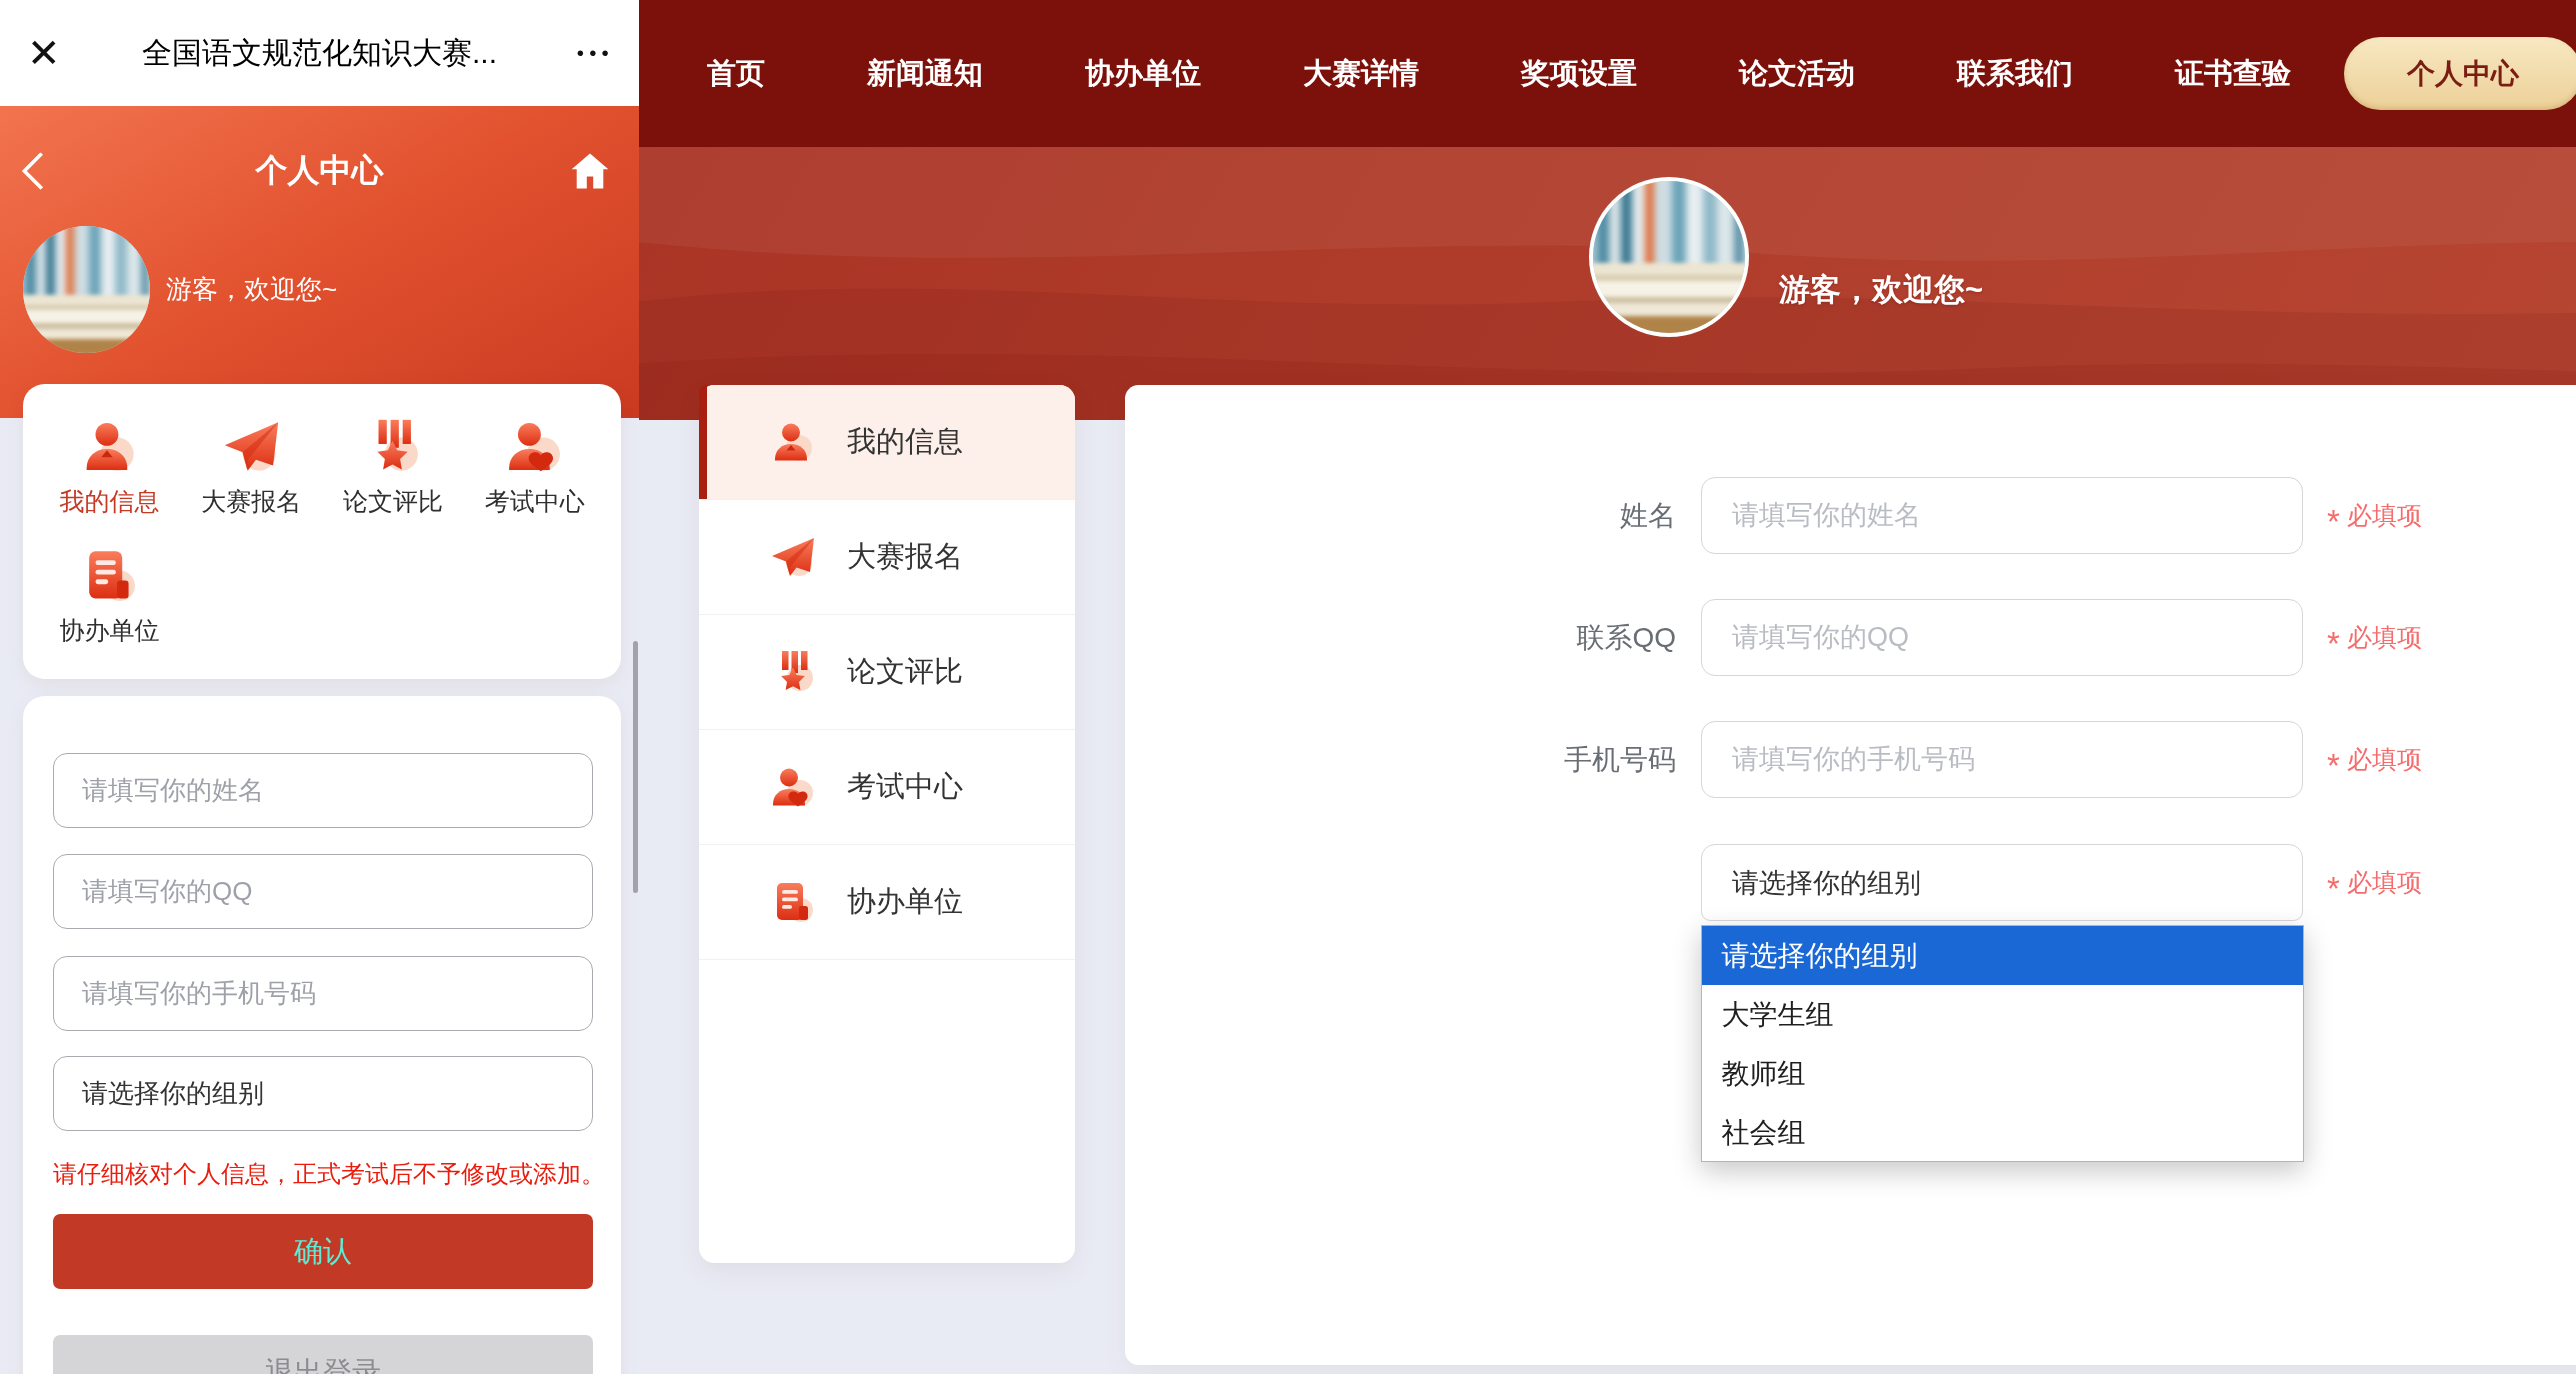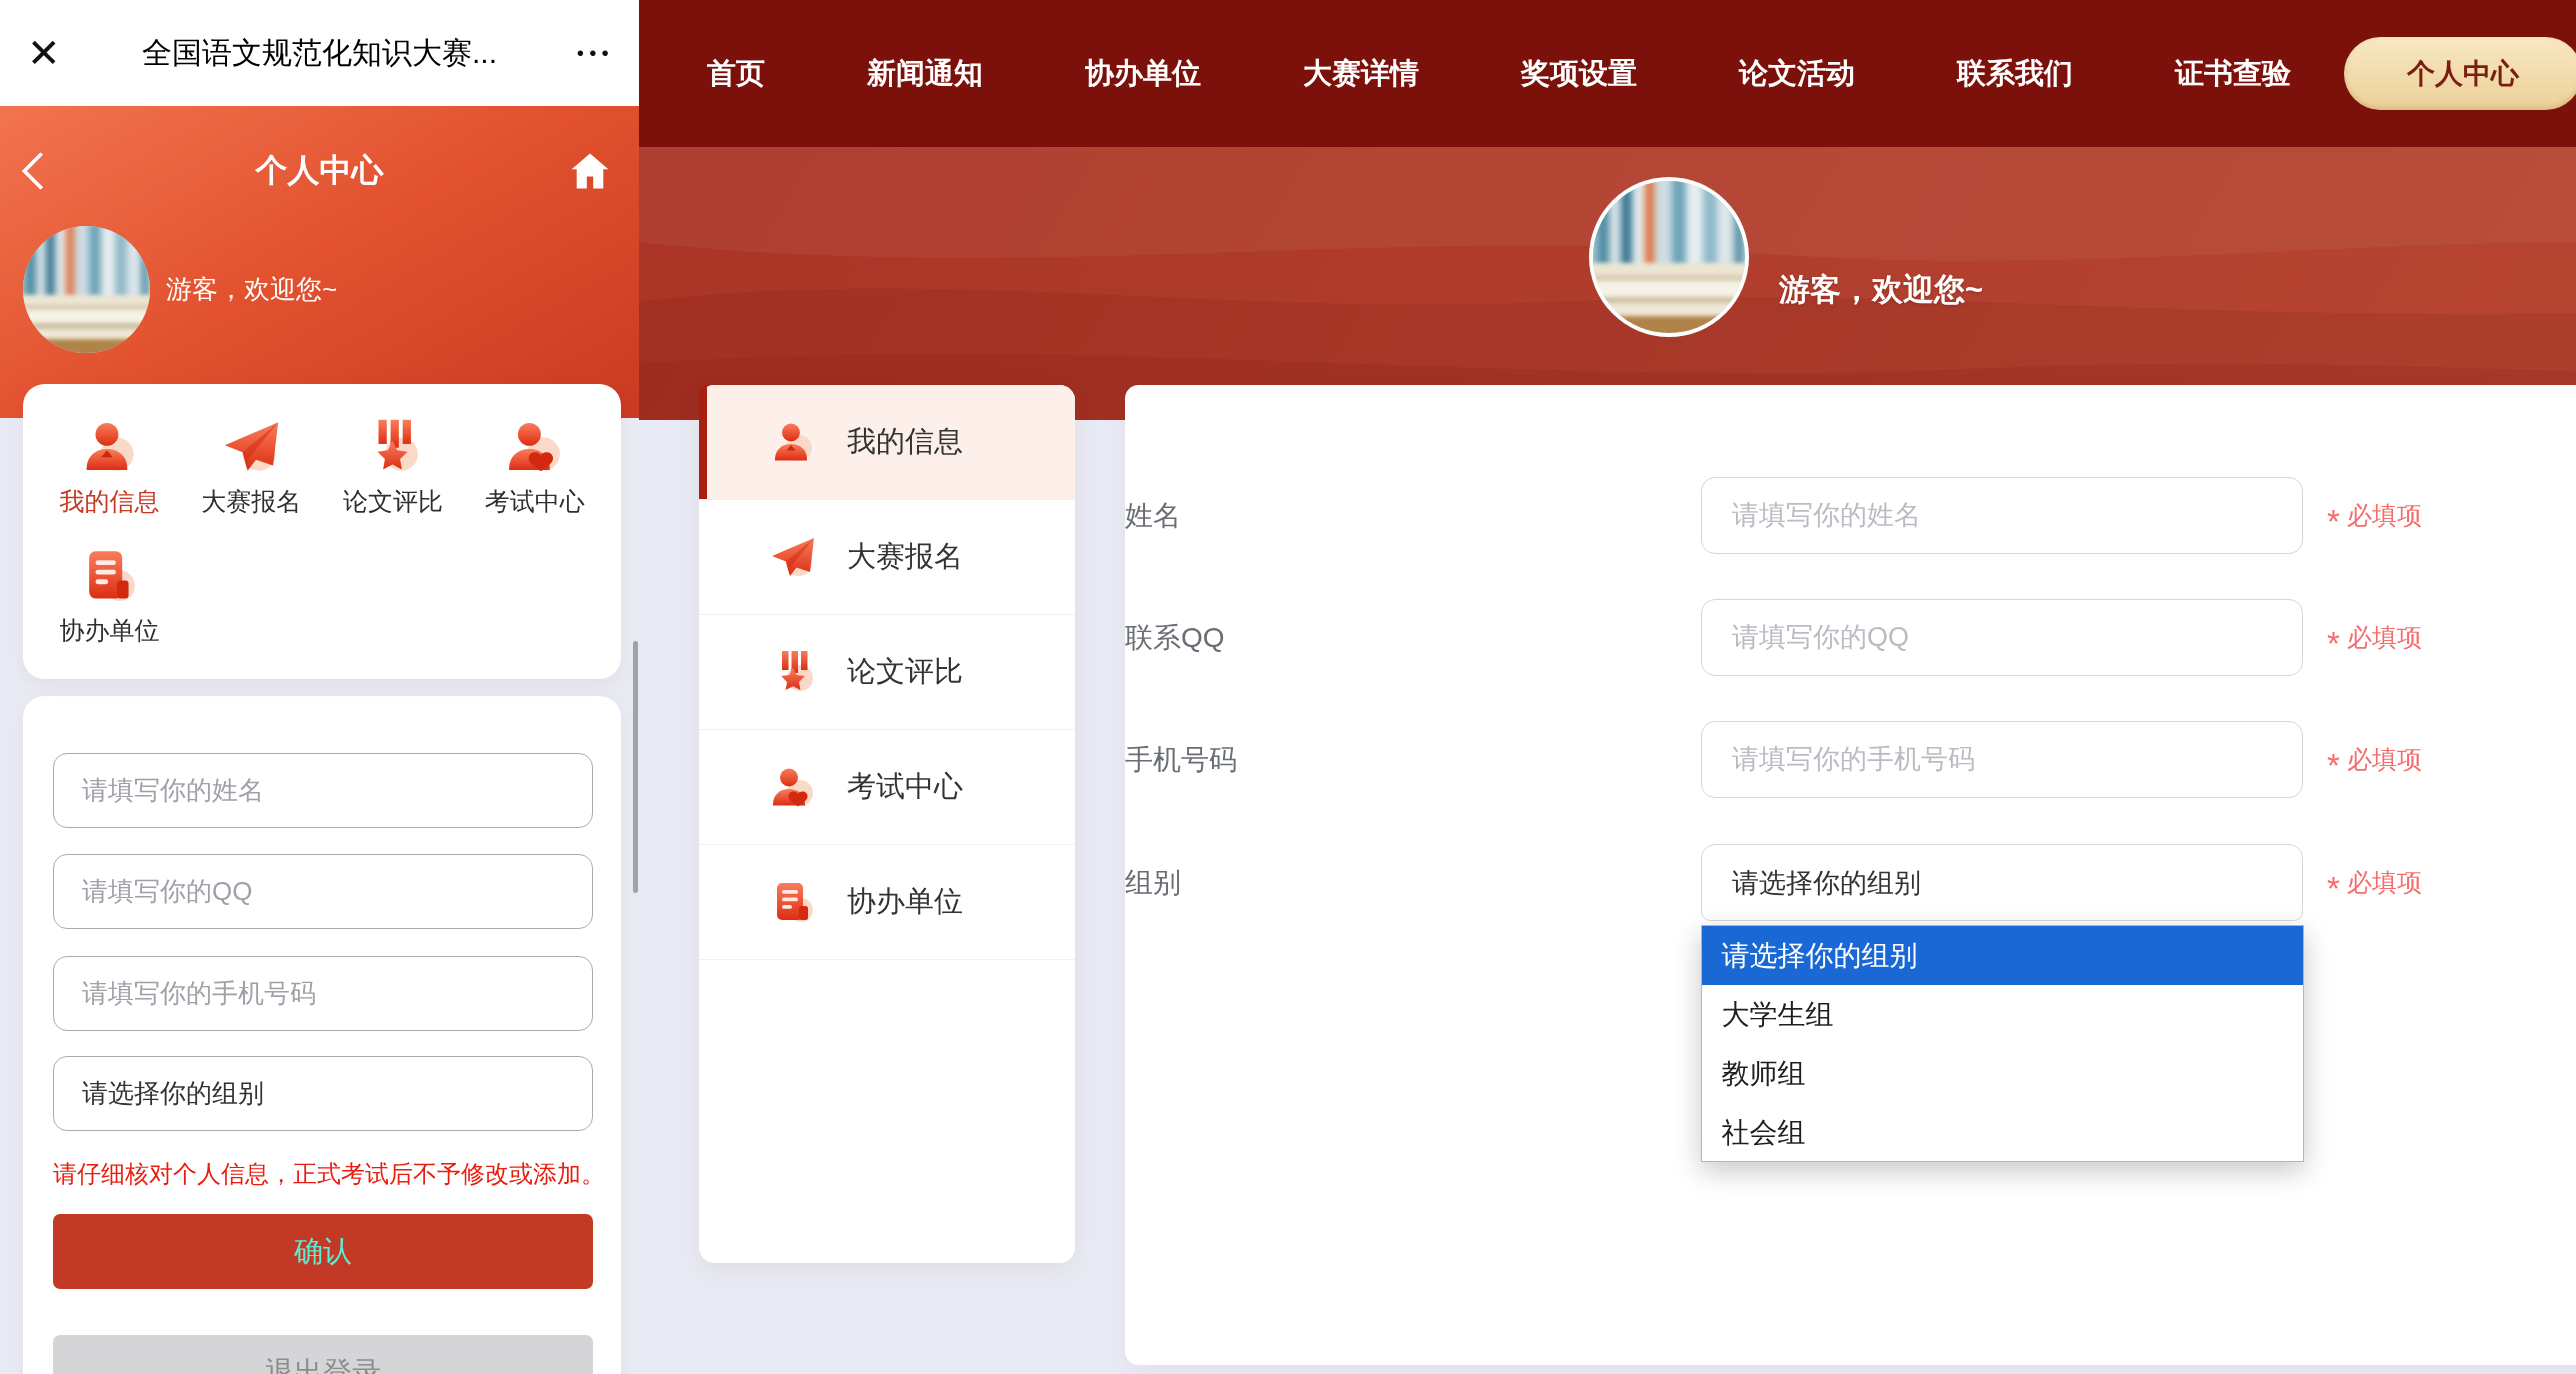--- a/index.html
+++ b/index.html
@@ -101,21 +101,21 @@
   .sb-ic { width:48px; height:48px; flex:none; }
   .sb-label { font-size:29px; color:#333; }
   .sb-item.active { background:#fdf0ea; }
   .sb-item.active::before { content:""; position:absolute; left:0; top:0; bottom:0;
     width:7.7px; background:#a81e0f; border-top-left-radius:15.5px; }
 
   .main-card { position:absolute; left:486px; top:385px; width:1754px; height:980px;
     background:#fff; border-radius:13.4px; box-shadow:0 7.2px 26px rgba(90,40,25,.05); }
   .f-row { position:absolute; left:0; width:100%; height:77px; }
   .f-label { position:absolute; left:0; top:0; width:551px; height:77px; line-height:77px;
-    font-size:28px; color:#696d74; }
+    text-align:right; font-size:28px; color:#696d74; }
   .f-input { position:absolute; left:576px; top:0; width:602px; height:77px;
     border:1.5px solid #d4d6da; border-radius:14px; font-size:27px; color:#333;
     padding:0 30px; outline:none; background:#fff; font-family:"Liberation Sans",sans-serif; }
   .f-input::placeholder { color:#b9bcc2; }
   .f-select { position:absolute; left:576px; top:0; width:602px; height:77px;
     border:1.5px solid #d4d6da; border-radius:14px 14px 9.3px 9.3px; font-size:27px; color:#333;
     padding:0 30px; display:flex; align-items:center; background:#fff; cursor:pointer; }
   .f-req { position:absolute; left:1202px; top:0; height:77px; display:flex;
     align-items:center; gap:7.2px; color:#f56c6c; }
   .f-req .star { font-size:33px; line-height:1; margin-top:11.3px; }
@@ -324,21 +324,20 @@
       </div>
       <div class="f-row" style="top:336px">
         <div class="f-label">手机号码</div>
         <input class="f-input" placeholder="请填写你的手机号码" style="">
         <div class="f-req">
           <span class="star">*</span>
           <span class="txt">必填项</span>
         </div>
       </div>
       <div class="f-row" style="top:459px">
-        <div class="f-label">组别</div>
         <div class="f-select">请选择你的组别</div>
         <div class="f-req">
           <span class="star">*</span>
           <span class="txt">必填项</span>
         </div>
       </div>
 
       <div class="dropdown">
         <div class="dd-opt selected">请选择你的组别</div>
         <div class="dd-opt">大学生组</div>

